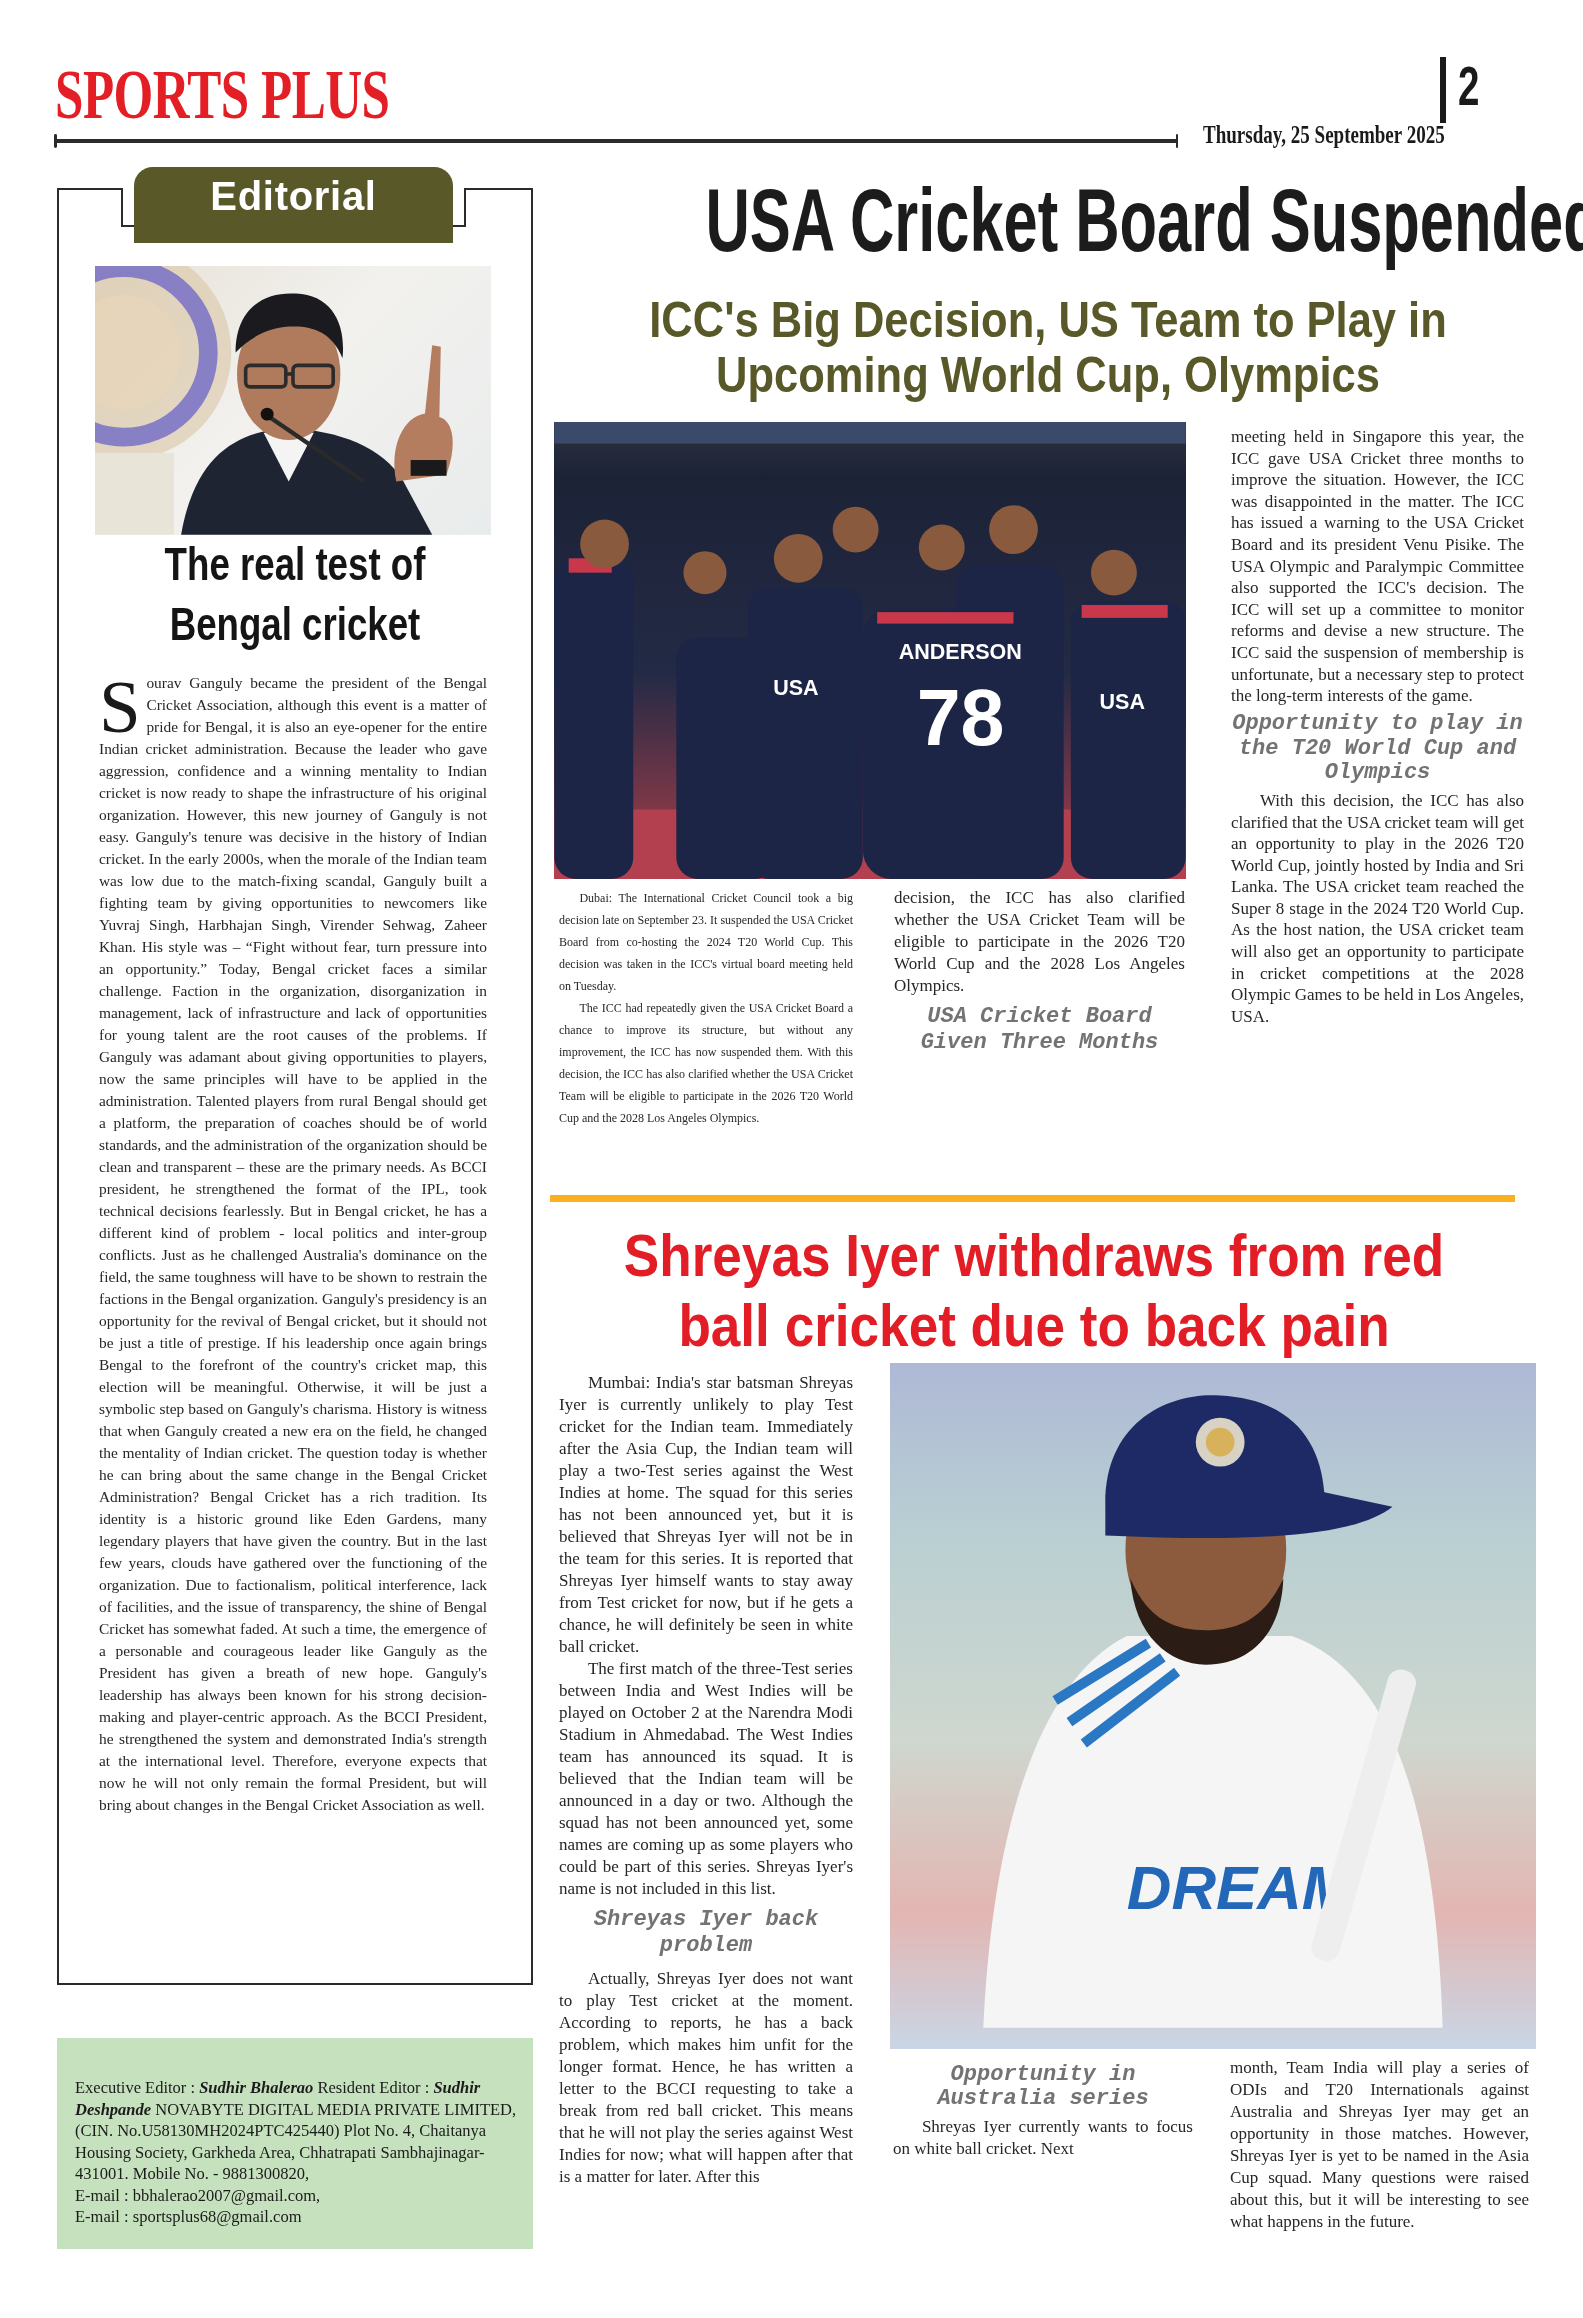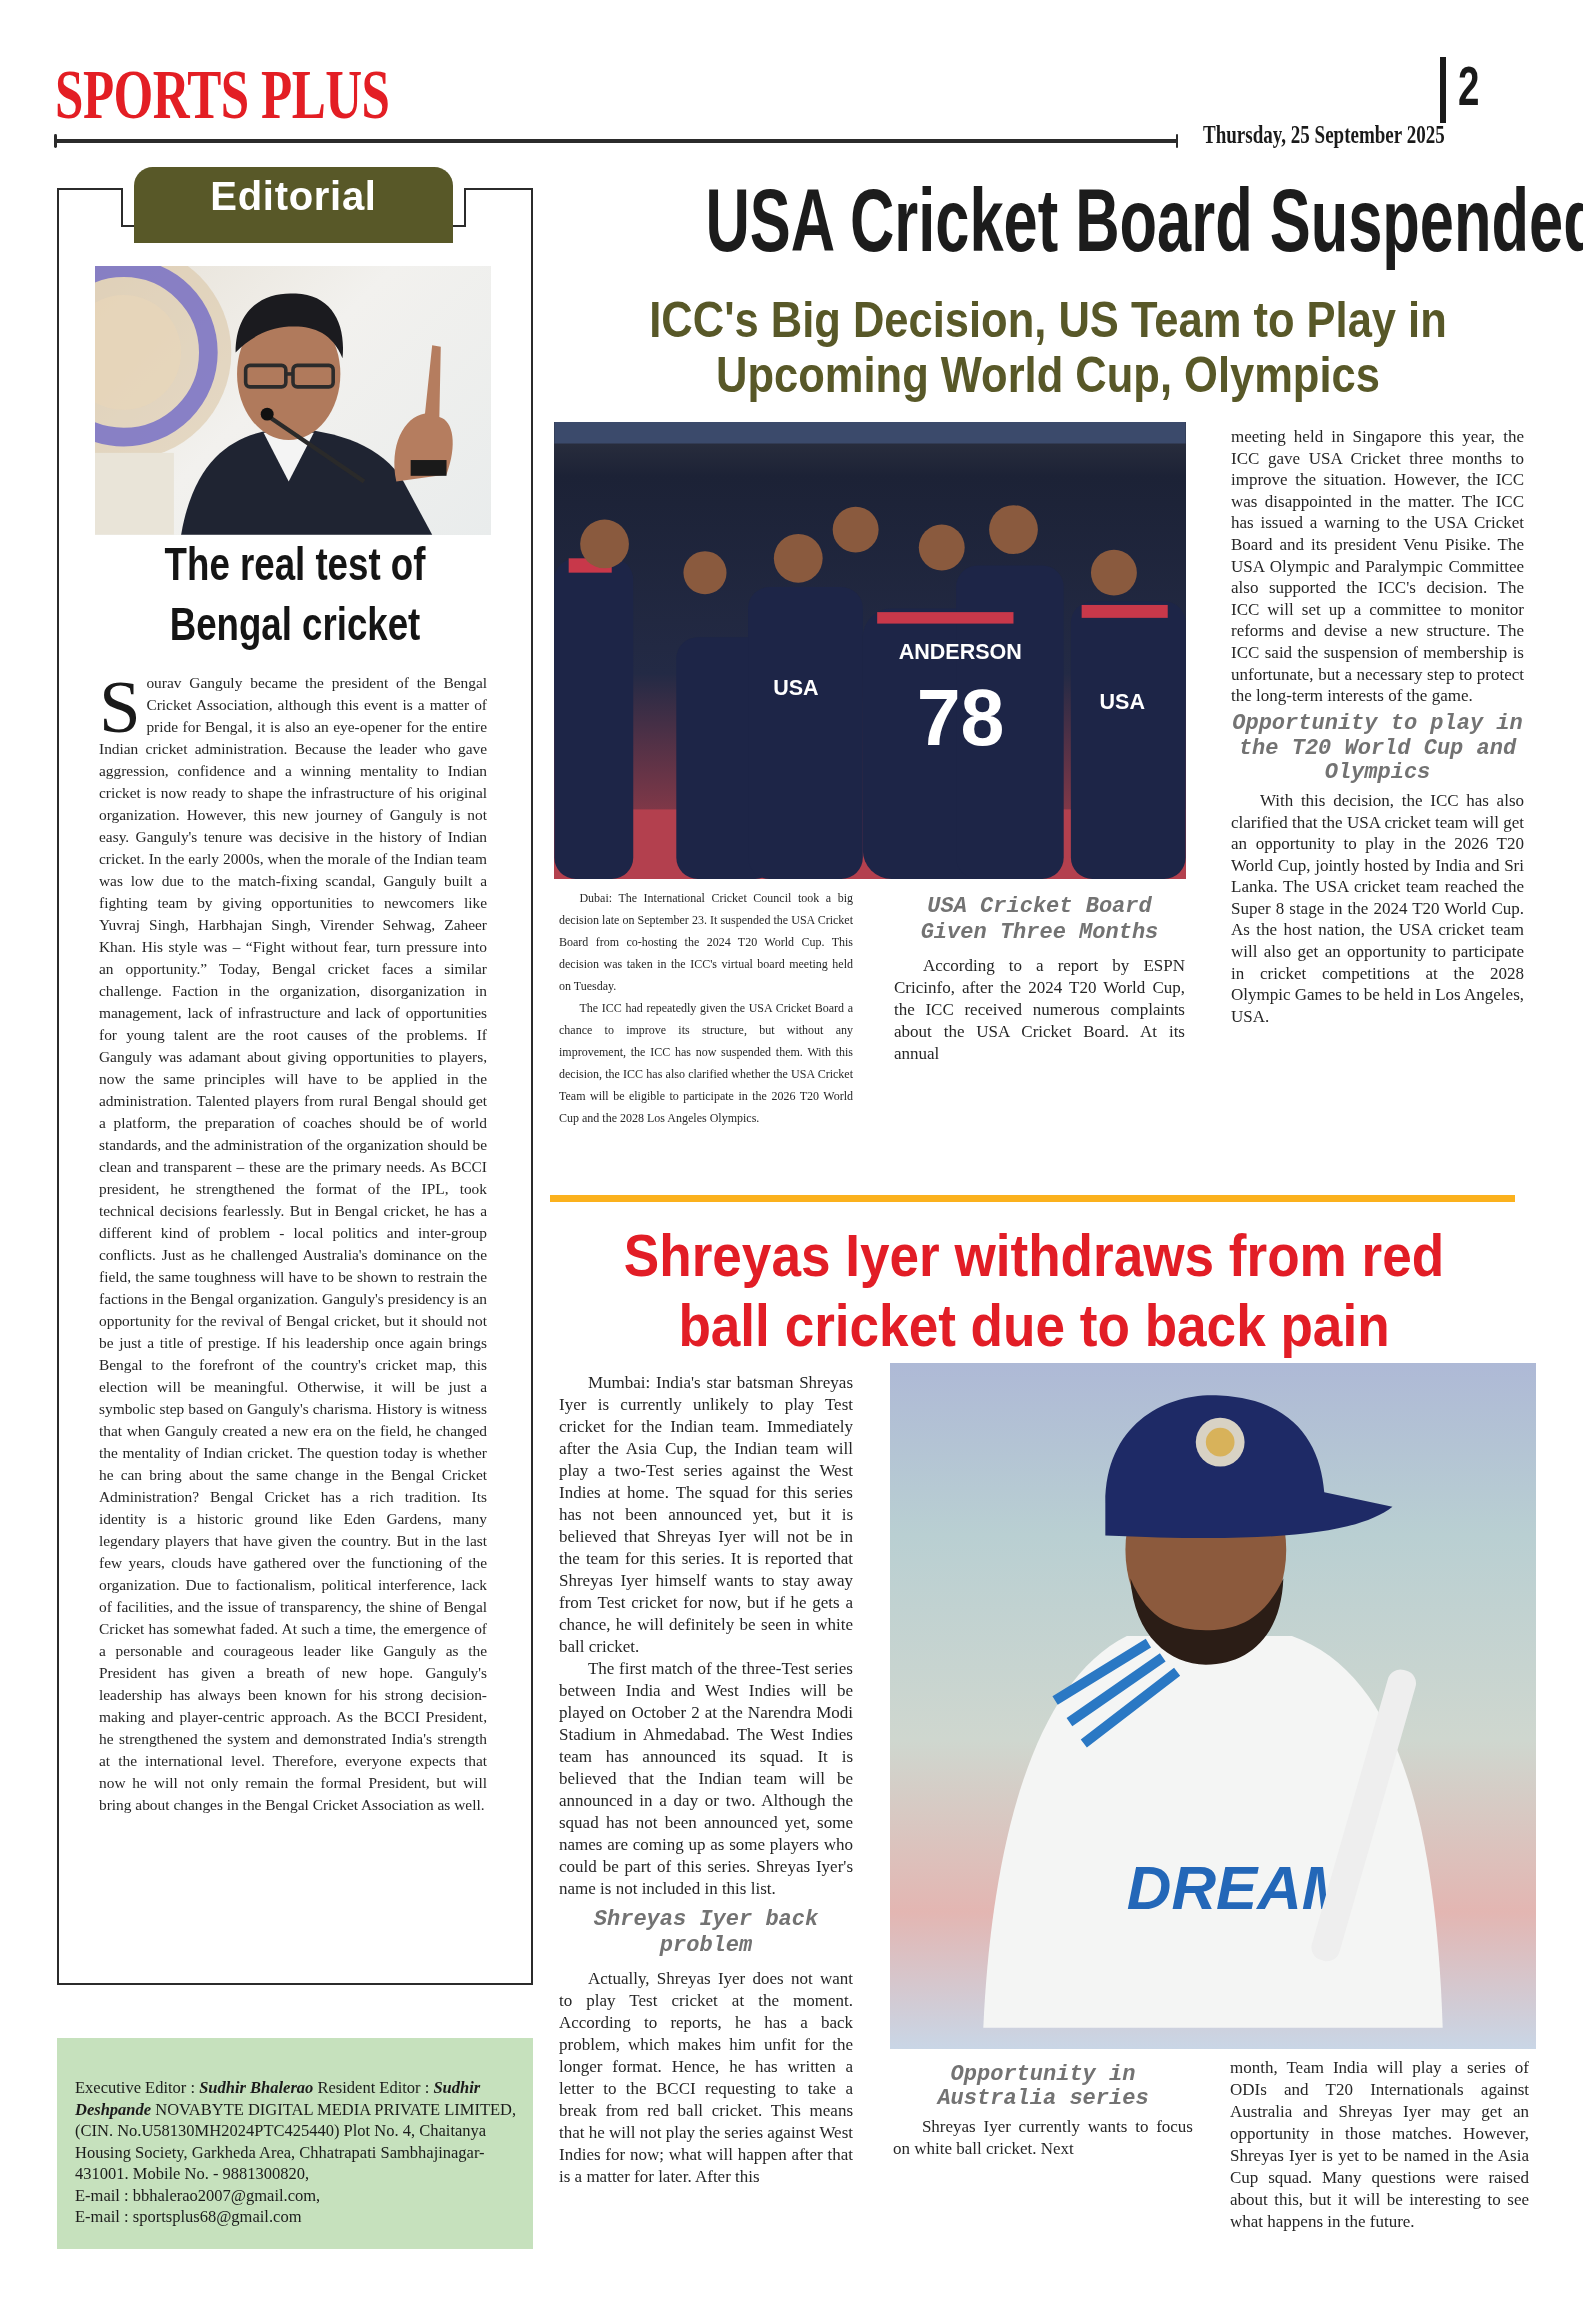--- a/index.html
+++ b/index.html
@@ -211,22 +211,22 @@
     <text x="305" y="380" fill="#ffffff" font-family="Liberation Sans, sans-serif" font-weight="bold" font-size="30">USA</text>
     <text x="760" y="400" fill="#ffffff" font-family="Liberation Sans, sans-serif" font-weight="bold" font-size="30">USA</text>
   </svg>
 </div>
 
 <div class="body-text col-lead-1">
   <p>Dubai: The International Cricket Council took a big decision late on September 23. It suspended the USA Cricket Board from co-hosting the 2024 T20 World Cup. This decision was taken in the ICC's virtual board meeting held on Tuesday.</p>
   <p>The ICC had repeatedly given the USA Cricket Board a chance to improve its structure, but without any improvement, the ICC has now suspended them. With this decision, the ICC has also clarified whether the USA Cricket Team will be eligible to participate in the 2026 T20 World Cup and the 2028 Los Angeles Olympics.</p>
 </div>
 <div class="body-text col-lead-2">
+  <p class="noindent">decision, the ICC has also clarified whether the USA Cricket Team will be eligible to participate in the 2026 T20 World Cup and the 2028 Los Angeles Olympics.</p>
   <div class="subhead s1">USA Cricket Board Given Three Months</div>
-  <p>According to a report by ESPN Cricinfo, after the 2024 T20 World Cup, the ICC received numerous complaints about the USA Cricket Board. At its annual</p>
 </div>
 <div class="body-text col-lead-3">
   <p class="noindent">meeting held in Singapore this year, the ICC gave USA Cricket three months to improve the situation. However, the ICC was disappointed in the matter. The ICC has issued a warning to the USA Cricket Board and its president Venu Pisike. The USA Olympic and Paralympic Committee also supported the ICC's decision. The ICC will set up a committee to monitor reforms and devise a new structure. The ICC said the suspension of membership is unfortunate, but a necessary step to protect the long-term interests of the game.</p>
   <div class="subhead s2">Opportunity to play in the T20 World Cup and Olympics</div>
   <p>With this decision, the ICC has also clarified that the USA cricket team will get an opportunity to play in the 2026 T20 World Cup, jointly hosted by India and Sri Lanka. The USA cricket team reached the Super 8 stage in the 2024 T20 World Cup. As the host nation, the USA cricket team will also get an opportunity to participate in cricket competitions at the 2028 Olympic Games to be held in Los Angeles, USA.</p>
 </div>
 
 <div class="yellow-rule"></div>
 
 <h1 class="second-headline">Shreyas Iyer withdraws from red ball cricket due to back pain</h1>

